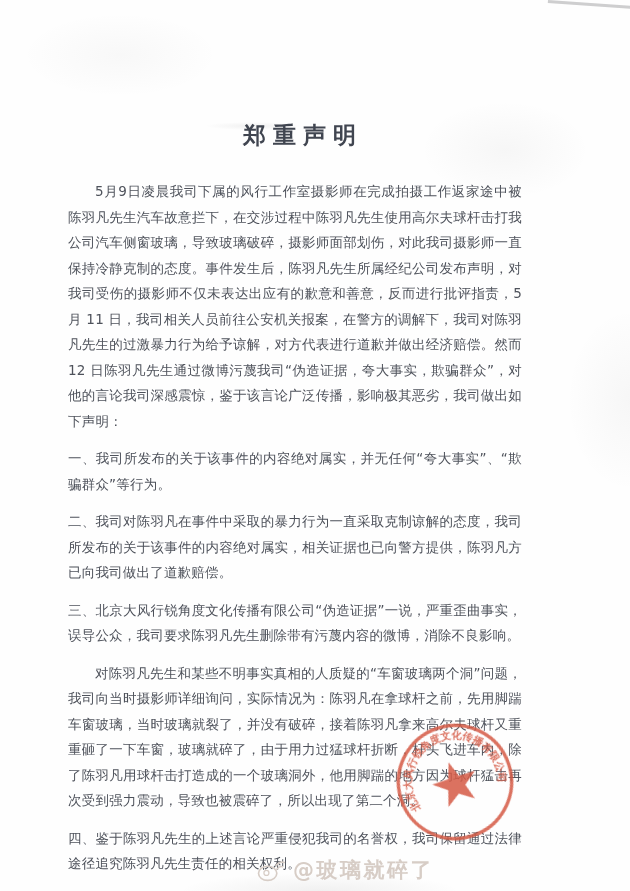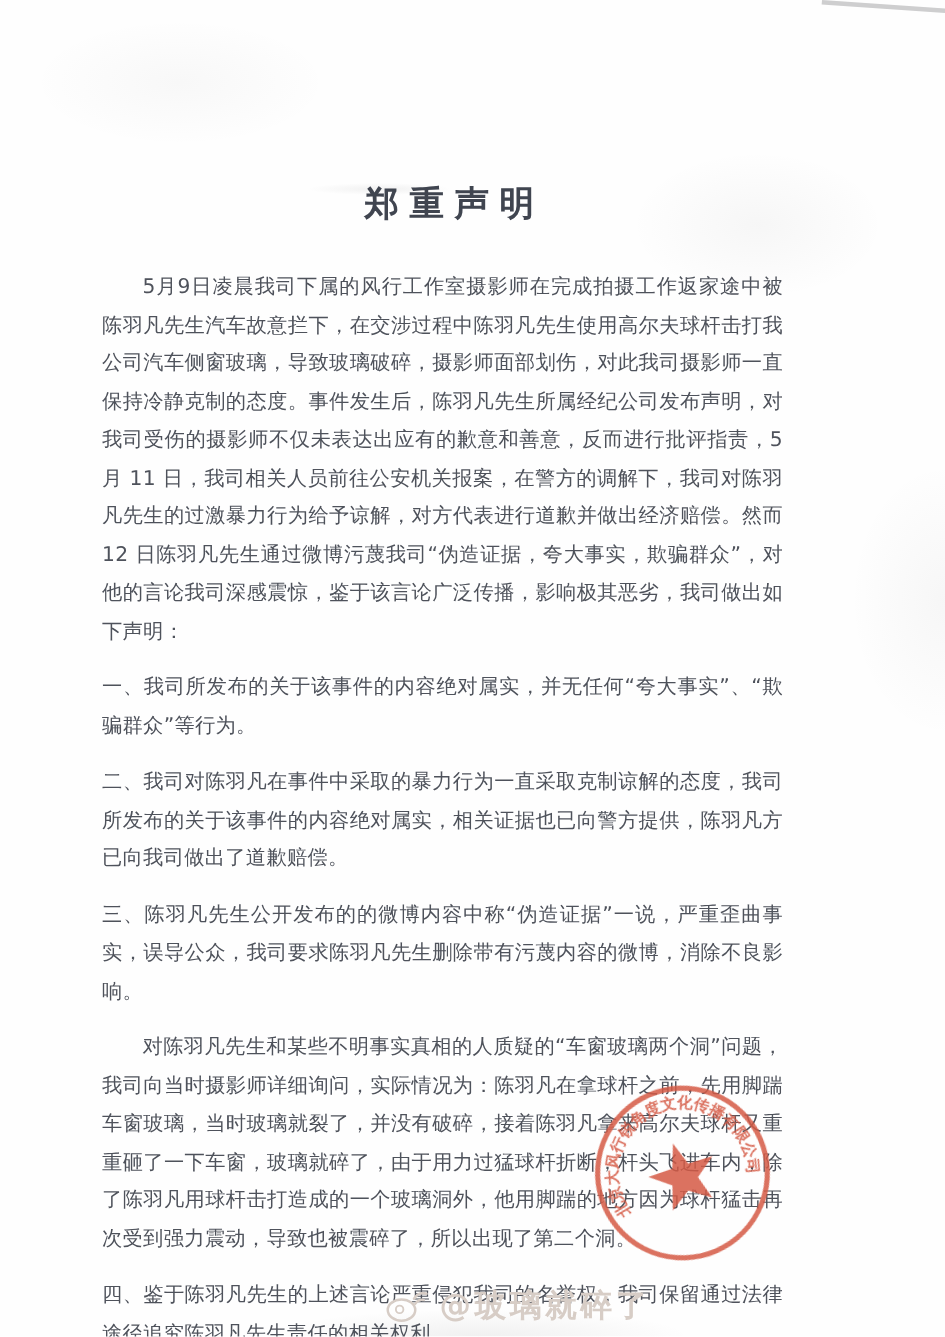--- a/index.html
+++ b/index.html
@@ -77,21 +77,21 @@
 
 <div class="page">
   <div class="corner-line"></div>
 
   <div class="content">
     <h1 class="doc-title">郑重声明</h1>
 
     <p class="para indent">5月9日凌晨我司下属的风行工作室摄影师在完成拍摄工作返家途中被陈羽凡先生汽车故意拦下，在交涉过程中陈羽凡先生使用高尔夫球杆击打我公司汽车侧窗玻璃，导致玻璃破碎，摄影师面部划伤，对此我司摄影师一直保持冷静克制的态度。事件发生后，陈羽凡先生所属经纪公司发布声明，对我司受伤的摄影师不仅未表达出应有的歉意和善意，反而进行批评指责，5 月 11 日，我司相关人员前往公安机关报案，在警方的调解下，我司对陈羽凡先生的过激暴力行为给予谅解，对方代表进行道歉并做出经济赔偿。然而 12 日陈羽凡先生通过微博污蔑我司“伪造证据，夸大事实，欺骗群众”，对他的言论我司深感震惊，鉴于该言论广泛传播，影响极其恶劣，我司做出如下声明：</p>
     <p class="para">一、我司所发布的关于该事件的内容绝对属实，并无任何“夸大事实”、“欺骗群众”等行为。</p>
     <p class="para">二、我司对陈羽凡在事件中采取的暴力行为一直采取克制谅解的态度，我司所发布的关于该事件的内容绝对属实，相关证据也已向警方提供，陈羽凡方已向我司做出了道歉赔偿。</p>
-    <p class="para">三、陈羽凡先生公开发布的的微博内容中称“伪造证据”一说，严重歪曲事实，误导公众，我司要求陈羽凡先生删除带有污蔑内容的微博，消除不良影响。</p>
+    <p class="para">三、北京大风行锐角度文化传播有限公司“伪造证据”一说，严重歪曲事实，误导公众，我司要求陈羽凡先生删除带有污蔑内容的微博，消除不良影响。</p>
     <p class="para indent">对陈羽凡先生和某些不明事实真相的人质疑的“车窗玻璃两个洞”问题，我司向当时摄影师详细询问，实际情况为：陈羽凡在拿球杆之前，先用脚踹车窗玻璃，当时玻璃就裂了，并没有破碎，接着陈羽凡拿来高尔夫球杆又重重砸了一下车窗，玻璃就碎了，由于用力过猛球杆折断，杆头飞进车内，除了陈羽凡用球杆击打造成的一个玻璃洞外，他用脚踹的地方因为球杆猛击再次受到强力震动，导致也被震碎了，所以出现了第二个洞。</p>
     <p class="para">四、鉴于陈羽凡先生的上述言论严重侵犯我司的名誉权，我司保留通过法律途径追究陈羽凡先生责任的相关权利。</p>
 
     <div class="sig-block">
       <div class="sig-company">北京大风行锐角度文化传播有限公司</div>
 
     </div>
   </div>
 
   <div class="seal">

